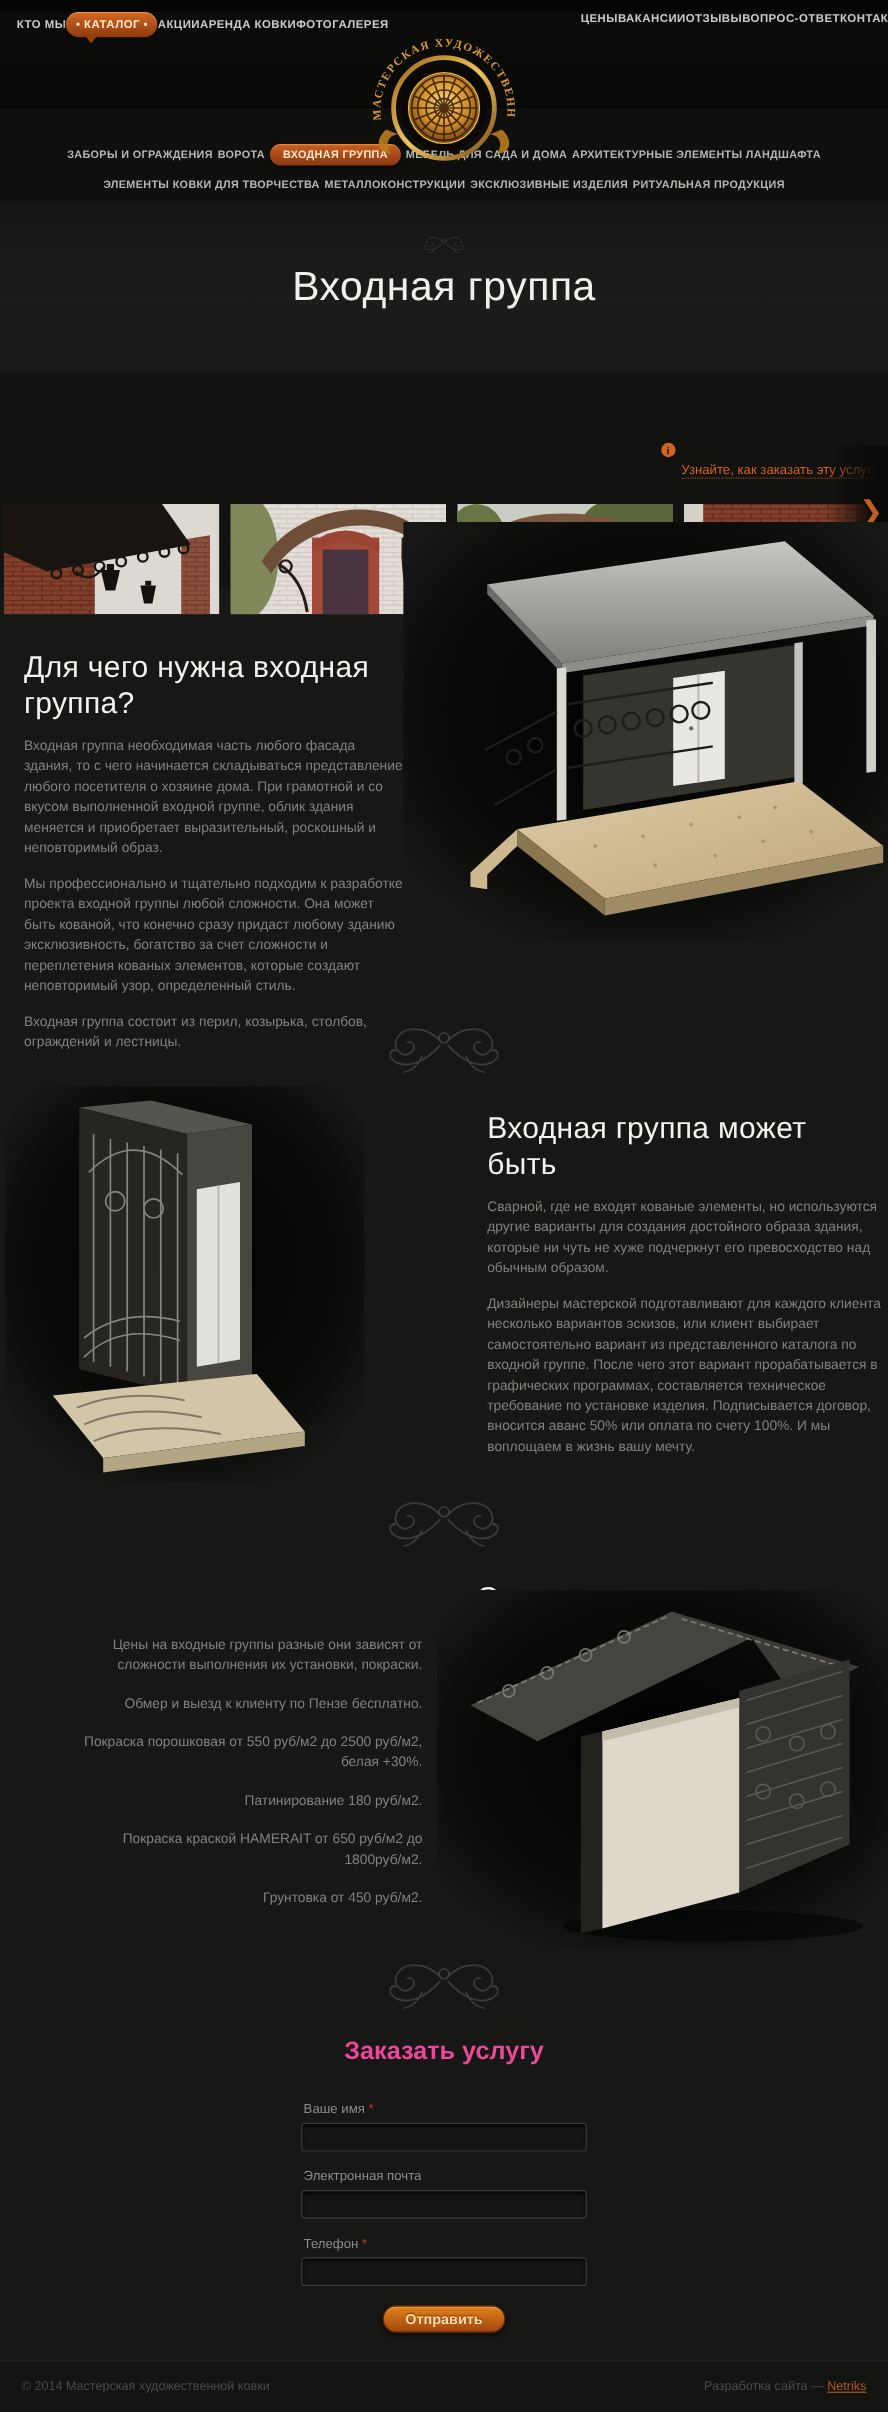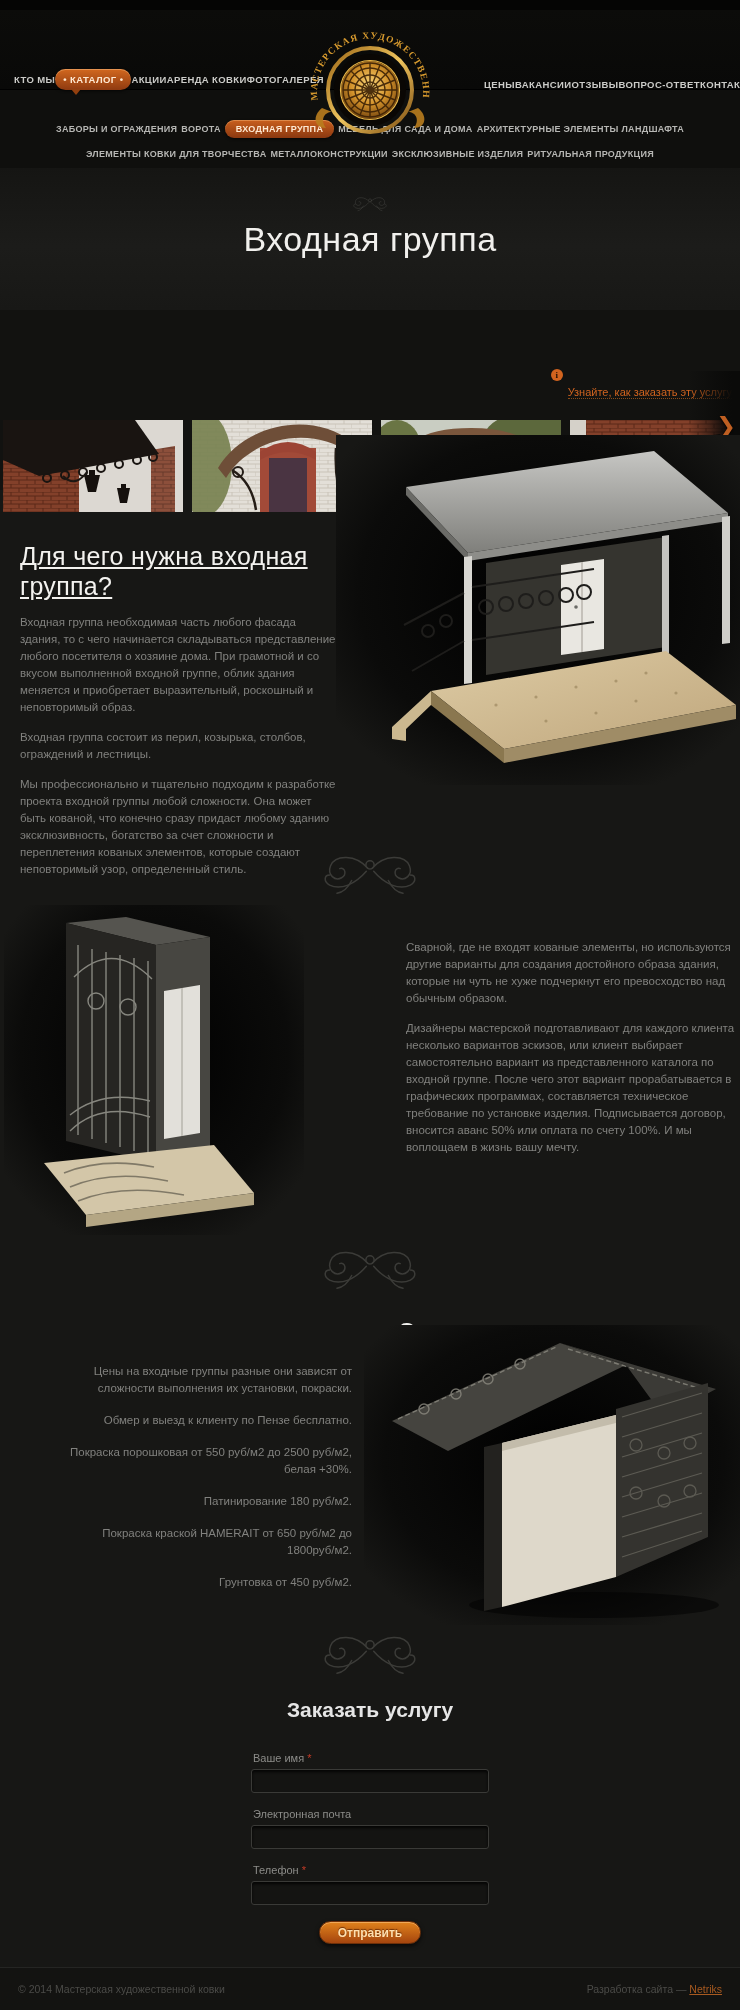--- a/index.html
+++ b/index.html
@@ -3,21 +3,21 @@
 <meta charset="utf-8">
 <style>
   * { margin:0; padding:0; box-sizing:border-box; }
   html,body { background:#000; }
   body { width:740px; font-family:"Liberation Sans", sans-serif; }
   .page { position:relative; width:740px; height:2010px; background:#171715; overflow:hidden; }
 
   
   .top-strip { height:10px; background:#050504; }
   header.main { position:relative; height:80px; background:linear-gradient(#0c0c0a,#090908); border-bottom:1px solid #000; z-index:4; }
-  .nav-row { display:flex; align-items:flex-end; height:80px; padding:0 14px; }
+  .nav-row { display:flex; align-items:flex-start; height:80px; padding:0 14px; }
   .nav-group { display:flex; flex:1; align-items:center; justify-content:space-between; }
   .nav-group.left { padding-right:10px; }
   .nav-group.right { padding-left:10px; }
   .logo-spacer { width:140px; flex:0 0 auto; }
   .nav-link { color:#cbcbc8; text-decoration:none; font-size:9.5px; font-weight:bold; letter-spacing:.4px; white-space:nowrap; cursor:pointer; }
   .nav-pill { position:relative; color:#ffe9d2; background:linear-gradient(#d2681f,#8f3a10); padding:5px 8px; border-radius:11px; box-shadow:inset 0 1px 0 rgba(255,200,140,.45), 0 1px 3px rgba(0,0,0,.7); }
   .nav-pill:after { content:""; position:absolute; left:16px; bottom:-5px; width:0; height:0; border-left:5px solid transparent; border-right:5px solid transparent; border-top:6px solid #93400f; }
   .logo { position:absolute; left:50%; top:6px; transform:translateX(-50%); width:136px; height:126px; z-index:10; cursor:pointer; }
 
   
@@ -41,39 +41,39 @@
   .photo { width:180px; height:92px; flex:0 0 auto; overflow:hidden; background:#000; cursor:pointer; }
   .photo svg { display:block; width:100%; height:100%; }
   .edge-fade { position:absolute; right:0; top:61px; width:52px; height:119px; background:linear-gradient(90deg, rgba(10,10,9,0), #0a0a09 85%); pointer-events:none; }
   .next-arrow { position:absolute; right:4px; top:102px; font-size:24px; color:#bf5f22; cursor:pointer; text-shadow:0 1px 2px #000; font-family:"DejaVu Sans",sans-serif; }
 
   
   section.block { position:relative; }
   .sec-why { height:360px; }
   .sec-types { height:340px; }
   .sec-price { height:330px;text-align:right; }
-  h2.sec-h { font-weight:300; color:#f3f2ef; font-size:25px; line-height:1.18; letter-spacing:.3px;text-decoration:underline; }
+  h2.sec-h { font-weight:300; color:#f3f2ef; font-size:25px; line-height:1.18; letter-spacing:.3px; }
   .body-copy p { color:#81817e; font-size:11.5px; line-height:1.48; margin-top:13px; }
   .leftcol { margin-left:20px; width:318px; }
   .sec-why h2 { padding-top:52px; width:300px; }
   .render { position:absolute; pointer-events:none; }
   .render svg { display:block; width:100%; height:100%; }
   .render-porch { top:-55px; right:-6px; width:410px; height:350px; z-index:3; }
   .render-entry { top:5px; left:4px; width:300px; height:330px; }
   .render-canopy { top:25px; right:-4px; width:380px; height:300px; }
   .rightcol { margin-left:406px; width:330px; padding-top:26px; }
   .divider { height:50px; display:flex; align-items:center; justify-content:center; }
   .divider.tall { height:60px; }
   .sec-price h2 { padding-top:18px; margin-left:20px; }
   .sec-price .body-copy { margin-left:20px; width:332px; }
   .sec-price .body-copy p { margin-top:15px;margin-left:36px; }
 
   
   .order-sec { height:287px; text-align:center; }
-  .order-sec h2 { font-size:21px; padding-top:18px; color:#e5e5e5; }
+  .order-sec h2 { font-size:21px; padding-top:18px; color:#ec4899; }
   .form-wrap { width:238px; margin:30px auto 16px; text-align:left; }
   .f-label { display:block; color:#8c8c89; font-size:11px; margin:15px 0 5px 2px; }
   .f-label .req { color:#c43b26; margin-left:3px; }
   .f-input { width:238px; height:24px; background:#141412; border:1px solid #3a3a37; border-radius:3px; box-shadow:inset 0 2px 3px rgba(0,0,0,.8); color:#cfcfcb; font-size:12px; padding:0 6px; outline:none; }
   .submit-btn { display:block; margin:16px auto 0; width:102px; height:23px; border:1px solid #6e2f08; border-radius:12px; background:linear-gradient(#e0821c,#a5450e); color:#ffdfae; font-size:12px; font-weight:bold; cursor:pointer; box-shadow:0 2px 4px rgba(0,0,0,.65), inset 0 1px 0 rgba(255,210,150,.5); text-shadow:0 -1px 1px rgba(90,35,0,.8); }
 
   
   footer.site { height:43px; border-top:1px solid #252523; background:#131311; display:flex; align-items:center; justify-content:space-between; padding:0 18px; }
   .foot-txt { color:#4b4b48; font-size:10.5px; }
   .foot-link { color:#a85a20; text-decoration:underline; cursor:pointer; }
@@ -279,22 +279,22 @@
     </div>
     <div class="edge-fade"></div>
     <div class="next-arrow">❯</div>
   </section>
 
   <section class="block sec-why">
     <div class="leftcol">
       <h2 class="sec-h">Для чего нужна входная группа?</h2>
       <div class="body-copy">
         <p>Входная группа необходимая часть любого фасада здания, то с чего начинается складываться представление любого посетителя о хозяине дома. При грамотной и со вкусом выполненной входной группе, облик здания меняется и приобретает выразительный, роскошный и неповторимый образ.</p>
+        <p>Мы профессионально и тщательно подходим к разработке проекта входной группы любой сложности. Она может быть кованой, что конечно сразу придаст любому зданию эксклюзивность, богатство за счет сложности и переплетения кованых элементов, которые создают неповторимый узор, определенный стиль.</p>
         <p>Входная группа состоит из перил, козырька, столбов, ограждений и лестницы.</p>
-        <p>Мы профессионально и тщательно подходим к разработке проекта входной группы любой сложности. Она может быть кованой, что конечно сразу придаст любому зданию эксклюзивность, богатство за счет сложности и переплетения кованых элементов, которые создают неповторимый узор, определенный стиль.</p>
       </div>
     </div>
     <div class="render render-porch">
       <svg viewBox="0 0 410 350">
         <rect width="410" height="350" fill="url(#bgfade)"></rect>
         <polygon points="70,52 318,16 392,78 132,118" fill="url(#roofgrad)"></polygon>
         <polygon points="132,118 392,78 392,86 132,126" fill="#8d8d89"></polygon>
         <polygon points="70,52 132,118 132,126 70,60" fill="#6b6b67"></polygon>
         <polygon points="150,128 330,102 330,212 150,240" fill="#35342f"></polygon>
         <polygon points="225,130 268,124 268,214 225,220" fill="#e9e7e1"></polygon>
@@ -359,20 +359,21 @@
         <polygon points="160,86 196,80 196,228 160,234" fill="#e2e0da"></polygon>
         <line x1="178" y1="83" x2="178" y2="231" stroke="#b5b2aa" stroke-width="1.4"></line>
         <polygon points="40,258 210,240 250,288 82,310" fill="#d3c6a8"></polygon>
         <polygon points="82,310 250,288 250,300 82,322" fill="#b4a684"></polygon>
         <g stroke="#4a463c" stroke-width="1.6" fill="none" opacity=".6">
           <path d="M60,268 Q100,252 150,262 M66,282 Q108,264 164,276 M74,296 Q118,278 180,290"></path>
         </g>
       </svg>
     </div>
     <div class="rightcol">
+      <h2 class="sec-h">Входная группа может быть</h2>
       <div class="body-copy">
         <p>Сварной, где не входят кованые элементы, но используются другие варианты для создания достойного образа здания, которые ни чуть не хуже подчеркнут его превосходство над обычным образом.</p>
         <p>Дизайнеры мастерской подготавливают для каждого клиента несколько вариантов эскизов, или клиент выбирает самостоятельно вариант из представленного каталога по входной группе. После чего этот вариант прорабатывается в графических программах, составляется техническое требование по установке изделия. Подписывается договор, вносится аванс 50% или оплата по счету 100%. И мы воплощаем в жизнь вашу мечту.</p>
       </div>
     </div>
   </section>
 
   <div class="divider tall">
     <svg class="flourish" width="120" height="44" viewBox="0 0 120 48" stroke="#484844" stroke-width="1.6" stroke-linecap="round">
       <use href="#fl-half"></use>

